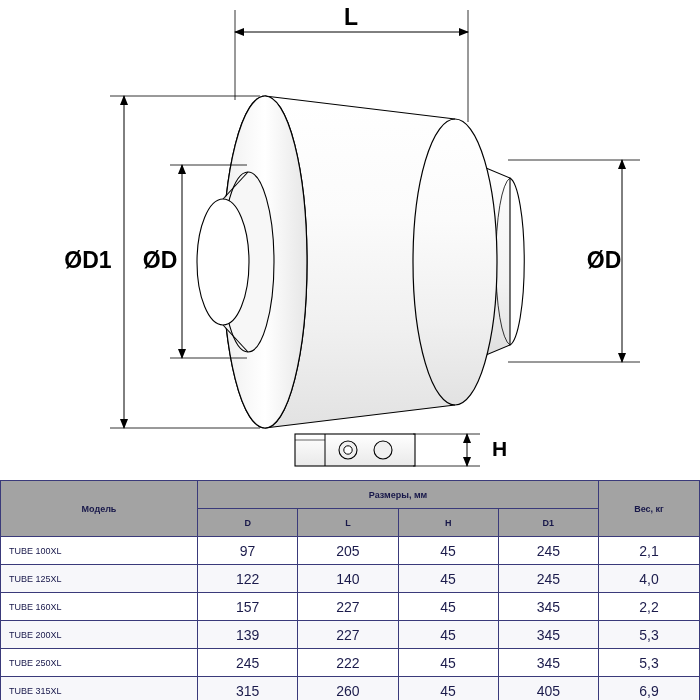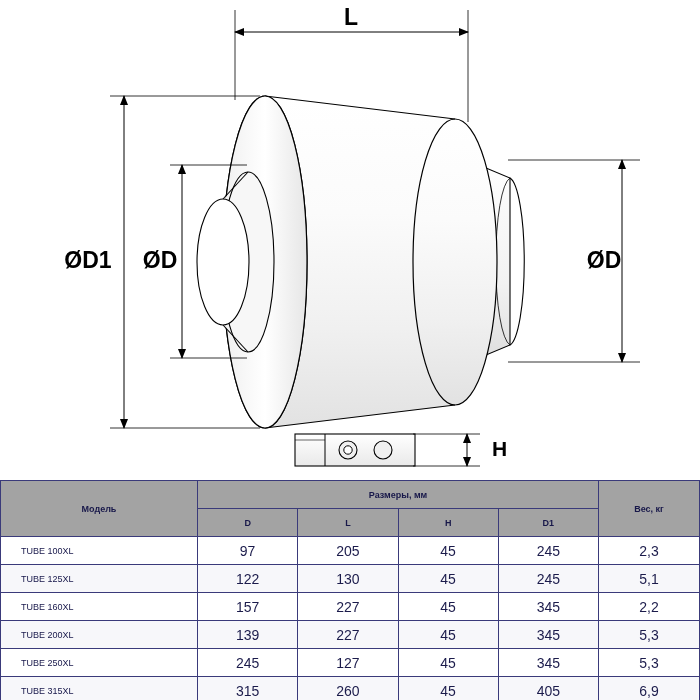--- a/index.html
+++ b/index.html
@@ -56,21 +56,21 @@
   }
   #spec-table thead th.model-head {
     width: 196px;
   }
   #spec-table thead th.weight-head {
     width: 100px;
     margin-left: 48px;
   }
   #spec-table tbody td.model-cell {
     text-align: left;
-    padding-left: 20px;
+    padding-left: 8px;
     font-size: 9px;
     color: #17174a;
   }
   #spec-table tbody tr:nth-child(odd) {
     background: #ffffff;
   }
   #spec-table tbody tr:nth-child(even) {
     background: #f7f7fa;
   }
   #spec-table tbody td {
@@ -198,50 +198,50 @@
         <th>D1</th>
       </tr>
     </thead>
     <tbody>
       <tr>
         <td class="model-cell">TUBE 100XL</td>
         <td>97</td>
         <td>205</td>
         <td>45</td>
         <td>245</td>
-        <td>2,3</td>
+        <td>2,1</td>
       </tr>
       <tr>
         <td class="model-cell">TUBE 125XL</td>
         <td>122</td>
-        <td>130</td>
+        <td>140</td>
         <td>45</td>
         <td>245</td>
-        <td>5,1</td>
+        <td>4,0</td>
       </tr>
       <tr>
         <td class="model-cell">TUBE 160XL</td>
         <td>157</td>
         <td>227</td>
         <td>45</td>
         <td>345</td>
         <td>2,2</td>
       </tr>
       <tr>
         <td class="model-cell">TUBE 200XL</td>
         <td>139</td>
         <td>227</td>
         <td>45</td>
         <td>345</td>
         <td>5,3</td>
       </tr>
       <tr>
         <td class="model-cell">TUBE 250XL</td>
         <td>245</td>
-        <td>127</td>
+        <td>222</td>
         <td>45</td>
         <td>345</td>
         <td>5,3</td>
       </tr>
       <tr>
         <td class="model-cell">TUBE 315XL</td>
         <td>315</td>
         <td>260</td>
         <td>45</td>
         <td>405</td>

